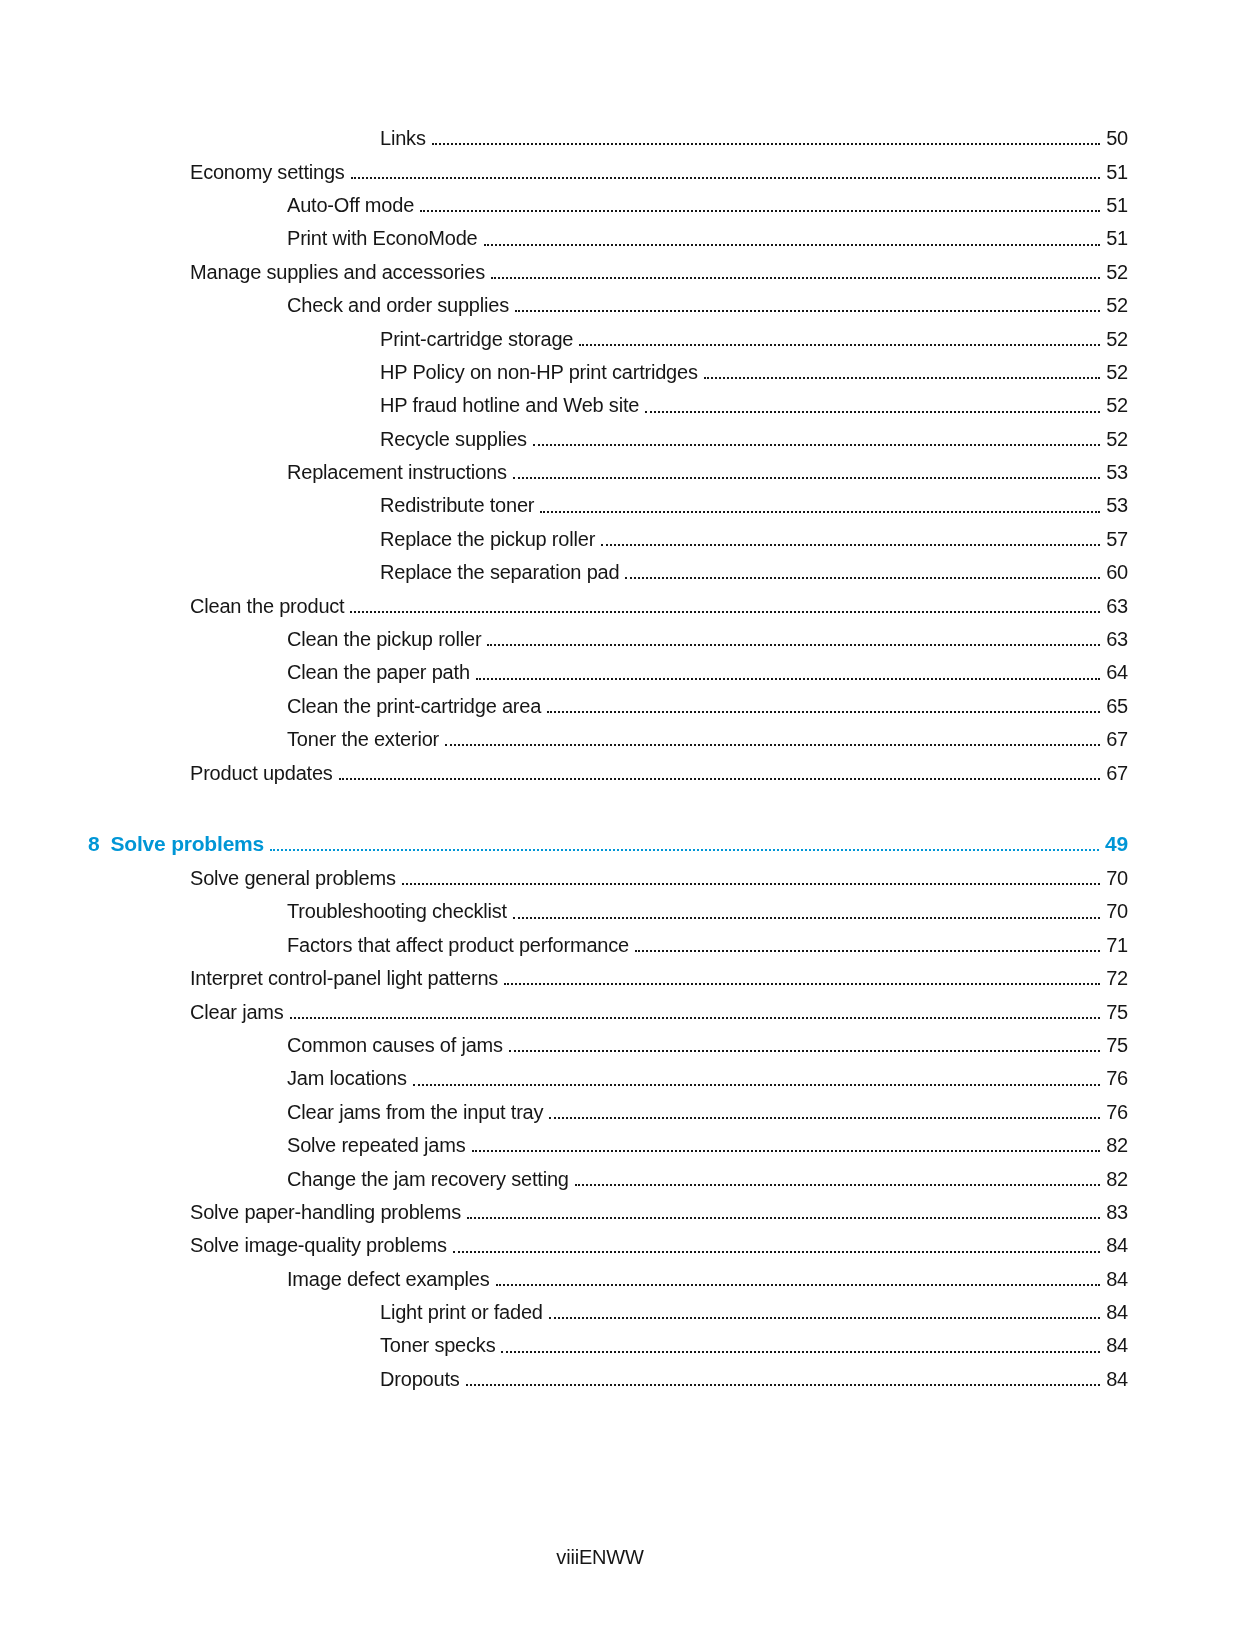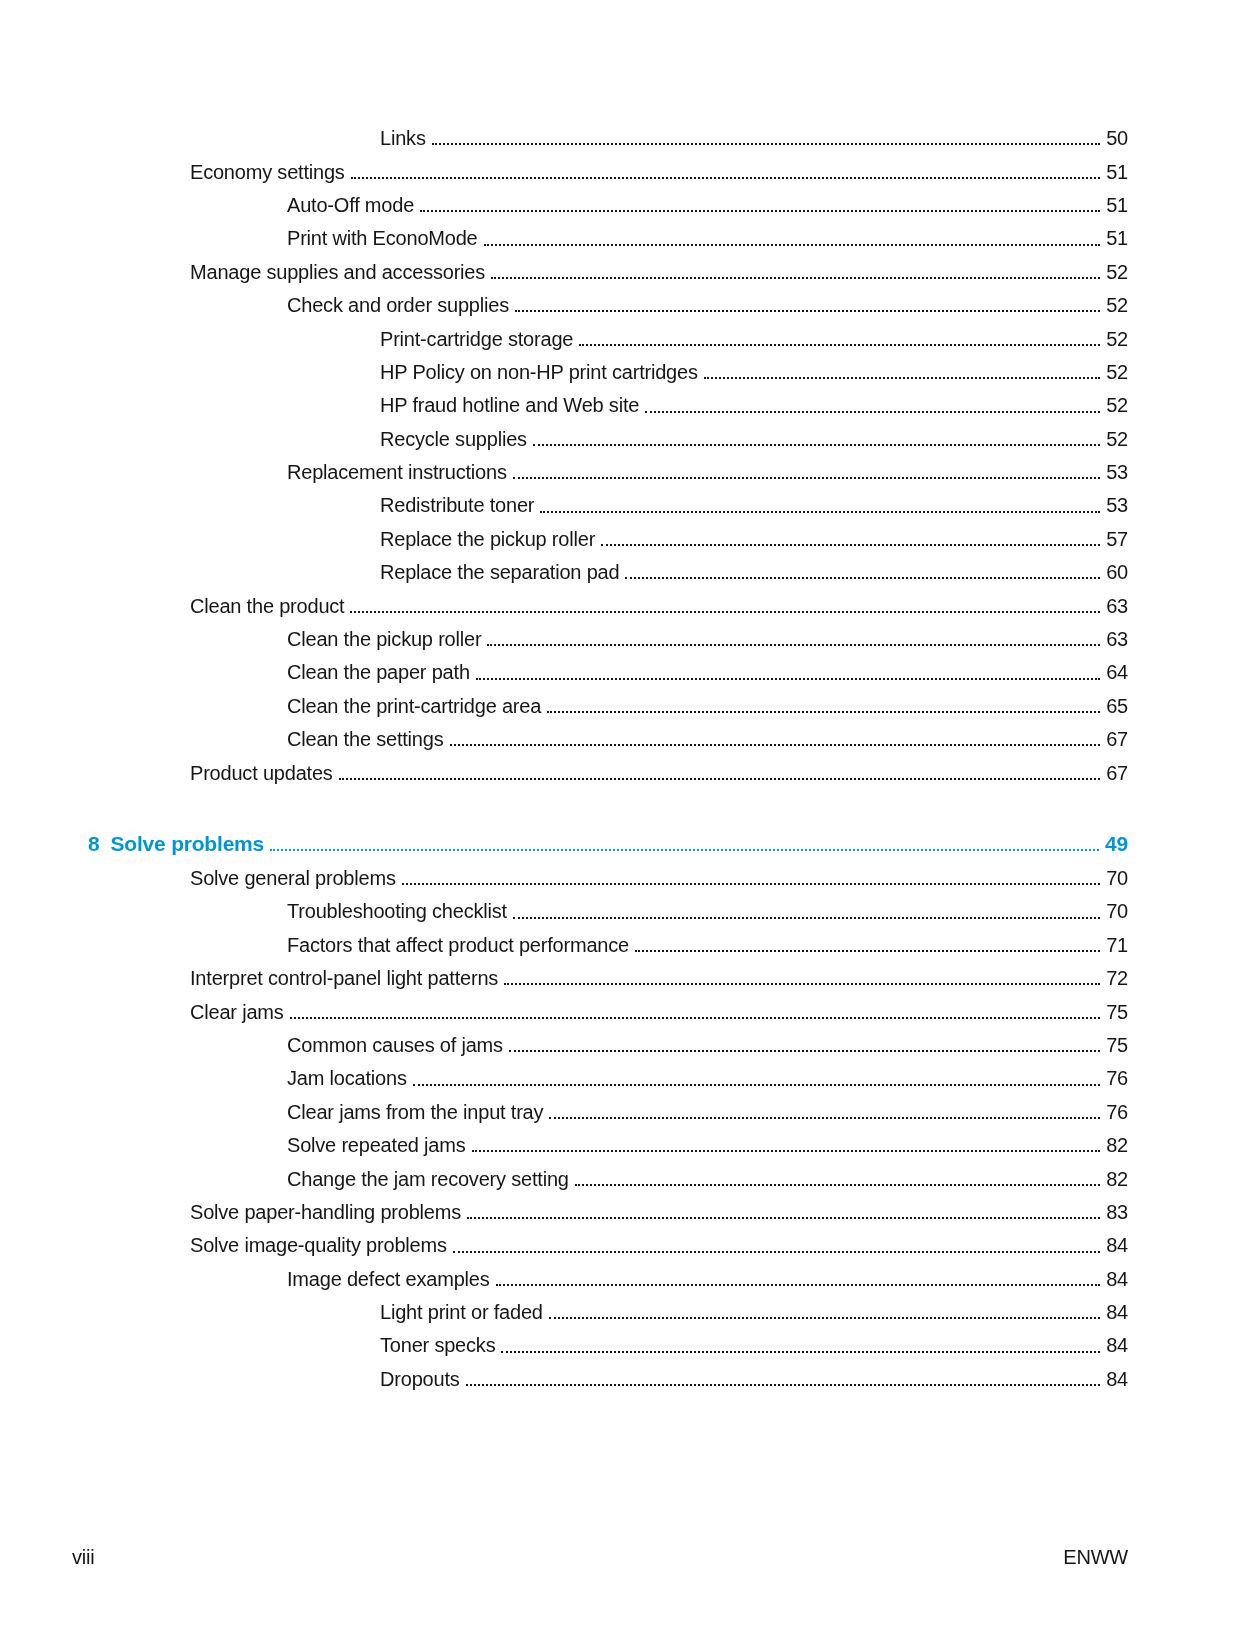--- a/index.html
+++ b/index.html
@@ -46,21 +46,21 @@
     font-size: 21px;
   }
   .row.chapter .leader {
     border-bottom: 2.5px dotted var(--accent);
     margin-bottom: 11px;
   }
   .footer {
     position: absolute;
     left: 72px; right: 112px; top: 1546px;
     display: flex;
-    justify-content: space-between;
+    justify-content: center;
     font-size: 20px;
     letter-spacing: -0.2px;
   }
 </style>
 </head>
 <body>
 
 <div class="page">
 
   <div class="toc">
@@ -167,21 +167,21 @@
       <span class="page-num">64</span>
     </div>
       <div class="row lvl2">
 
       <span class="label">Clean the print-cartridge area</span>
       <span class="leader"></span>
       <span class="page-num">65</span>
     </div>
       <div class="row lvl2">
 
-      <span class="label">Clean the settings</span>
+      <span class="label">Toner the exterior</span>
       <span class="leader"></span>
       <span class="page-num">67</span>
     </div>
       <div class="row lvl1">
 
       <span class="label">Product updates</span>
       <span class="leader"></span>
       <span class="page-num">67</span>
     </div>
       <div class="row lvl0 chapter">

